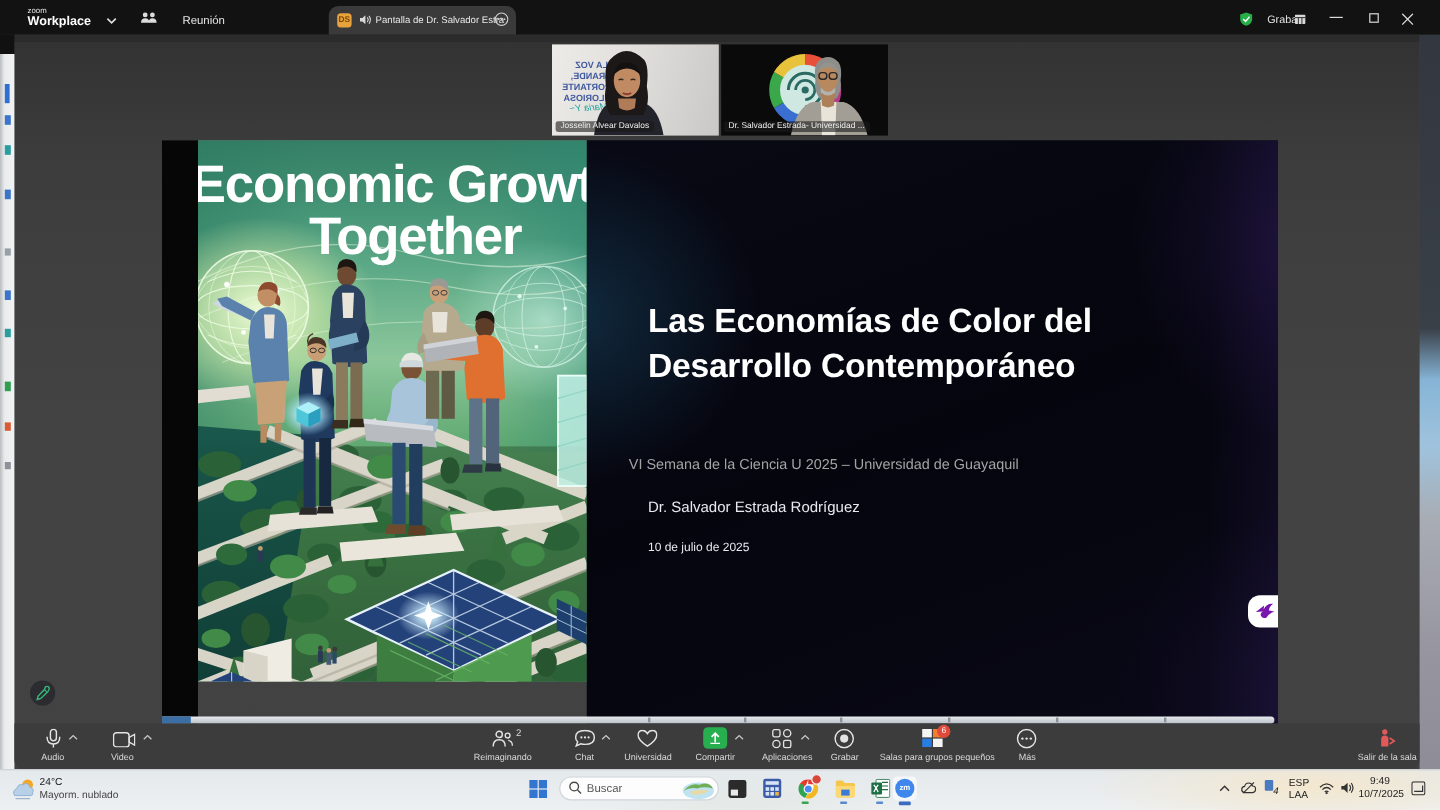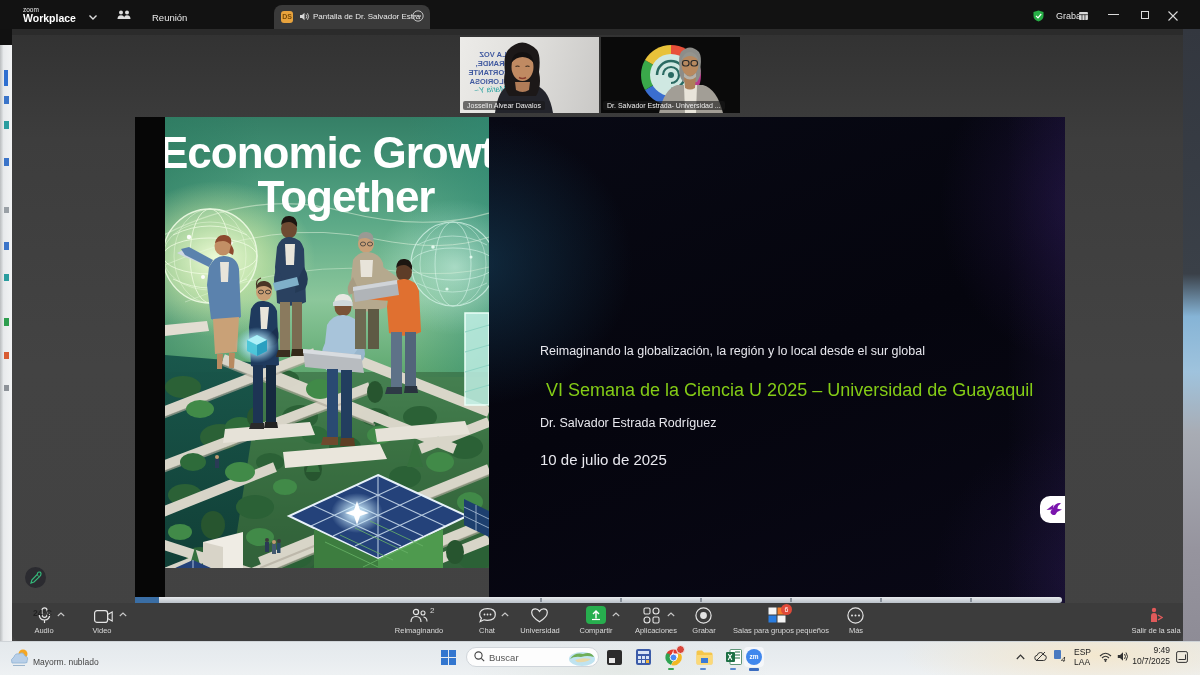--- a/index.html
+++ b/index.html
@@ -445,24 +445,24 @@
 </svg>
 </div>
 
 <div class="abs" style="left:489px;top:117px;width:576px;height:486px;background:#050510;overflow:hidden">
   <div class="abs" style="left:0;top:0;width:576px;height:486px;background:
     radial-gradient(250px 230px at -2% 30%, rgba(24,70,98,.55), rgba(24,70,98,0) 62%),
     radial-gradient(230px 260px at 103% 18%, rgba(62,36,120,.32), rgba(62,36,120,0) 62%),
     radial-gradient(240px 240px at 103% 94%, rgba(62,38,118,.2), rgba(62,38,118,0) 62%),
     linear-gradient(90deg, rgba(10,12,28,0) 90%, rgba(50,32,95,.2) 100%),
     linear-gradient(160deg,#080914 0%,#05050e 50%,#090816 100%)"></div>
-  <div class="abs" style="left:51px;top:227px;font-size:12.5px;color:#e8e8ee">Reimaginando la globalización, la región y lo local desde el sur global</div>
-  <div class="abs" style="left:57px;top:263px;font-size:18px;color:#84cc16">VI Semana de la Ciencia U 2025 – Universidad de Guayaquil</div>
+  <div class="abs" style="left:51px;top:133px;width:440px;font-size:28px;line-height:36.5px;font-weight:bold;color:#fff;letter-spacing:-0.2px">Las Economías de Color del Desarrollo Contemporáneo</div>
+  <div class="abs" style="left:35px;top:263px;font-size:12px;color:#a3a3a3">VI Semana de la Ciencia U 2025 – Universidad de Guayaquil</div>
   <div class="abs" style="left:51px;top:299px;font-size:12.5px;color:#e8e8ee">Dr. Salvador Estrada Rodríguez</div>
-  <div class="abs" style="left:51px;top:334px;font-size:15px;color:#e8e8ee">10 de julio de 2025</div>
+  <div class="abs" style="left:51px;top:334px;font-size:10px;color:#e8e8ee">10 de julio de 2025</div>
 
   <div class="abs" style="left:551px;top:379px;width:27px;height:27px;border-radius:10px 0 0 10px;background:#fff"></div>
   <svg class="abs" style="left:556px;top:384px" width="20" height="17" viewBox="0 0 20 17">
       <path d="M1.5 9 L8.5 3.5 L8 7 Q10.5 1.5 16 2.2 Q12 5 12.5 7.8 L17 8.5 Q12.5 10 10.5 13.5 Q8 15 6 12.5 Q4.5 10 7.5 8.5 Z" fill="#7a15ad"></path>
     </svg>
 </div>
 
 <div class="abs" style="left:135px;top:597px;width:927px;height:5.5px;background:linear-gradient(180deg,#e8ebee,#b9c0c8);border-radius:0 3px 3px 0"></div>
 <div class="abs" style="left:135px;top:597px;width:24px;height:5.5px;background:#3a6ea5"></div>
 <div class="abs" style="left:540px;top:598px;width:2px;height:4px;background:#8a929c"></div>
@@ -576,21 +576,21 @@
 <div class="lbl" style="left:1126px;top:626px;width:60px">Salir de la sala</div>
 
 <div class="abs" style="left:0;top:641px;width:1200px;height:34px;background:radial-gradient(260px 50px at 1095px 14px, rgba(244,231,205,.95), rgba(244,231,205,0) 75%),radial-gradient(200px 40px at 620px 30px, rgba(222,228,222,.6), rgba(222,228,222,0) 75%),linear-gradient(180deg,#e4e9ec 0%,#e9edf0 60%,#eef1f3 100%)"></div>
 <div class="abs" style="left:0;top:641px;width:1200px;height:1px;background:#cfd4d8"></div>
 
 <svg class="abs" style="left:9px;top:647px" width="22" height="20" viewBox="0 0 22 20">
     <circle cx="14" cy="7" r="4.5" fill="#f5a623"></circle>
     <path d="M3 16 Q1 12 5 10 Q6 6 10 7 Q14 4 16 9 Q20 10 18 14 Q19 16 16 16 Z" fill="#b8cfe8" stroke="#8fb2d4" stroke-width="0.8"></path>
     <line x1="4" y1="18.5" x2="16" y2="18.5" stroke="#9ab4cc" stroke-width="1"></line>
   </svg>
-<div class="abs" style="left:33px;top:608px;font-size:8.5px;font-weight:bold;color:#222">24°C</div>
+<div class="abs" style="left:33px;top:646px;font-size:8.5px;font-weight:normal;color:#222">24°C</div>
 <div class="abs" style="left:33px;top:657px;font-size:8.5px;color:#444">Mayorm. nublado</div>
 
 <svg class="abs" style="left:441px;top:650px" width="15" height="15" viewBox="0 0 15 15">
     <rect x="0" y="0" width="7" height="7" fill="#3376cf"></rect>
     <rect x="8" y="0" width="7" height="7" fill="#3376cf"></rect>
     <rect x="0" y="8" width="7" height="7" fill="#3376cf"></rect>
     <rect x="8" y="8" width="7" height="7" fill="#3376cf"></rect>
   </svg>
 
 <div class="abs" style="left:466px;top:647px;width:133px;height:20px;background:#fdfdfd;border:1px solid #d0d5da;border-radius:11px"></div>
@@ -659,18 +659,18 @@
 <div class="abs" style="left:1061px;top:655px;font-size:8px;font-style:italic;color:#222">4</div>
 <div class="abs" style="left:1074px;top:647px;font-size:8.5px;color:#222;line-height:10px">ESP<br>LAA</div>
 <svg class="abs" style="left:1099px;top:652px" width="13" height="10" viewBox="0 0 13 10">
     <path d="M1 4 Q6.5 -1.5 12 4 M3 6 Q6.5 2.5 10 6 M5 8 Q6.5 6.5 8 8" stroke="#333" stroke-width="1.1" fill="none"></path>
     <circle cx="6.5" cy="9" r="0.9" fill="#333"></circle>
   </svg>
 <svg class="abs" style="left:1117px;top:651px" width="12" height="11" viewBox="0 0 12 11">
     <path d="M0.8 4 L3 4 L6 1.2 L6 9.8 L3 7 L0.8 7 Z" fill="#333"></path>
     <path d="M7.5 3 Q9.5 5.5 7.5 8 M9 1.5 Q12 5.5 9 9.5" stroke="#333" stroke-width="1" fill="none"></path>
   </svg>
-<div class="abs" style="left:1130px;top:645px;width:40px;font-size:8.5px;color:#222;text-align:right">9:49</div>
+<div class="abs" style="left:1130px;top:645px;width:40px;font-size:8.5px;color:#222;text-align:center">9:49</div>
 <div class="abs" style="left:1122px;top:656px;width:48px;font-size:8.5px;color:#222;text-align:right">10/7/2025</div>
 <svg class="abs" style="left:1176px;top:651px" width="12" height="12" viewBox="0 0 12 12">
     <rect x="0.6" y="0.6" width="10.8" height="10.8" rx="1.5" fill="none" stroke="#333" stroke-width="1"></rect>
     <path d="M2.5 8.5 L9.5 8.5 L9.5 3.5" stroke="#333" stroke-width="1" fill="none"></path>
   </svg>
 
 </body></html>

